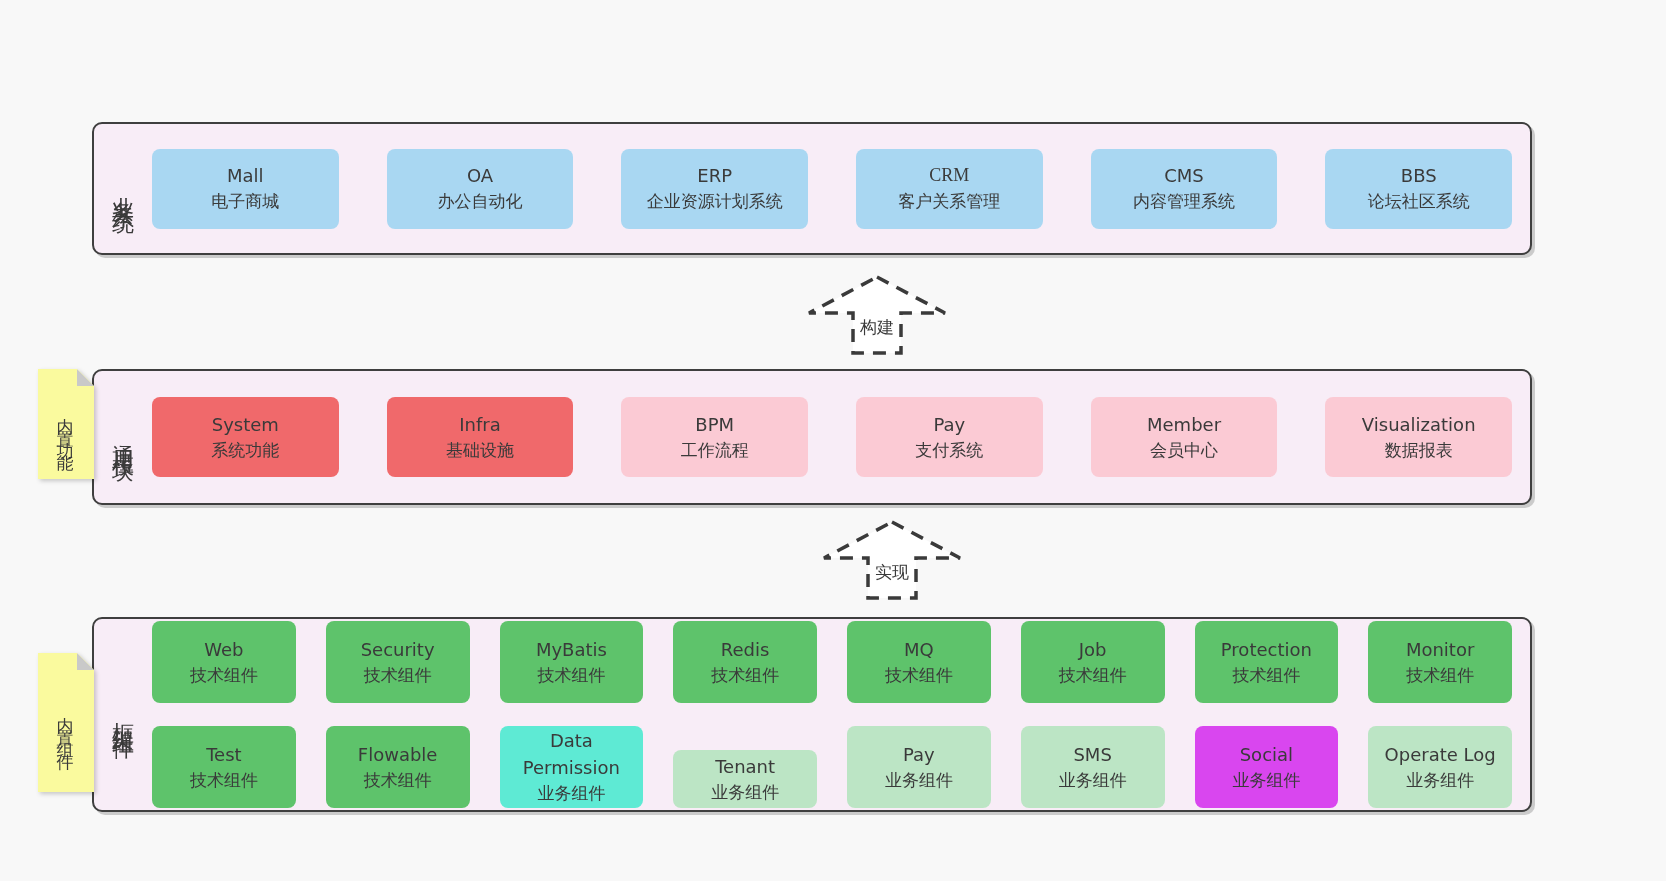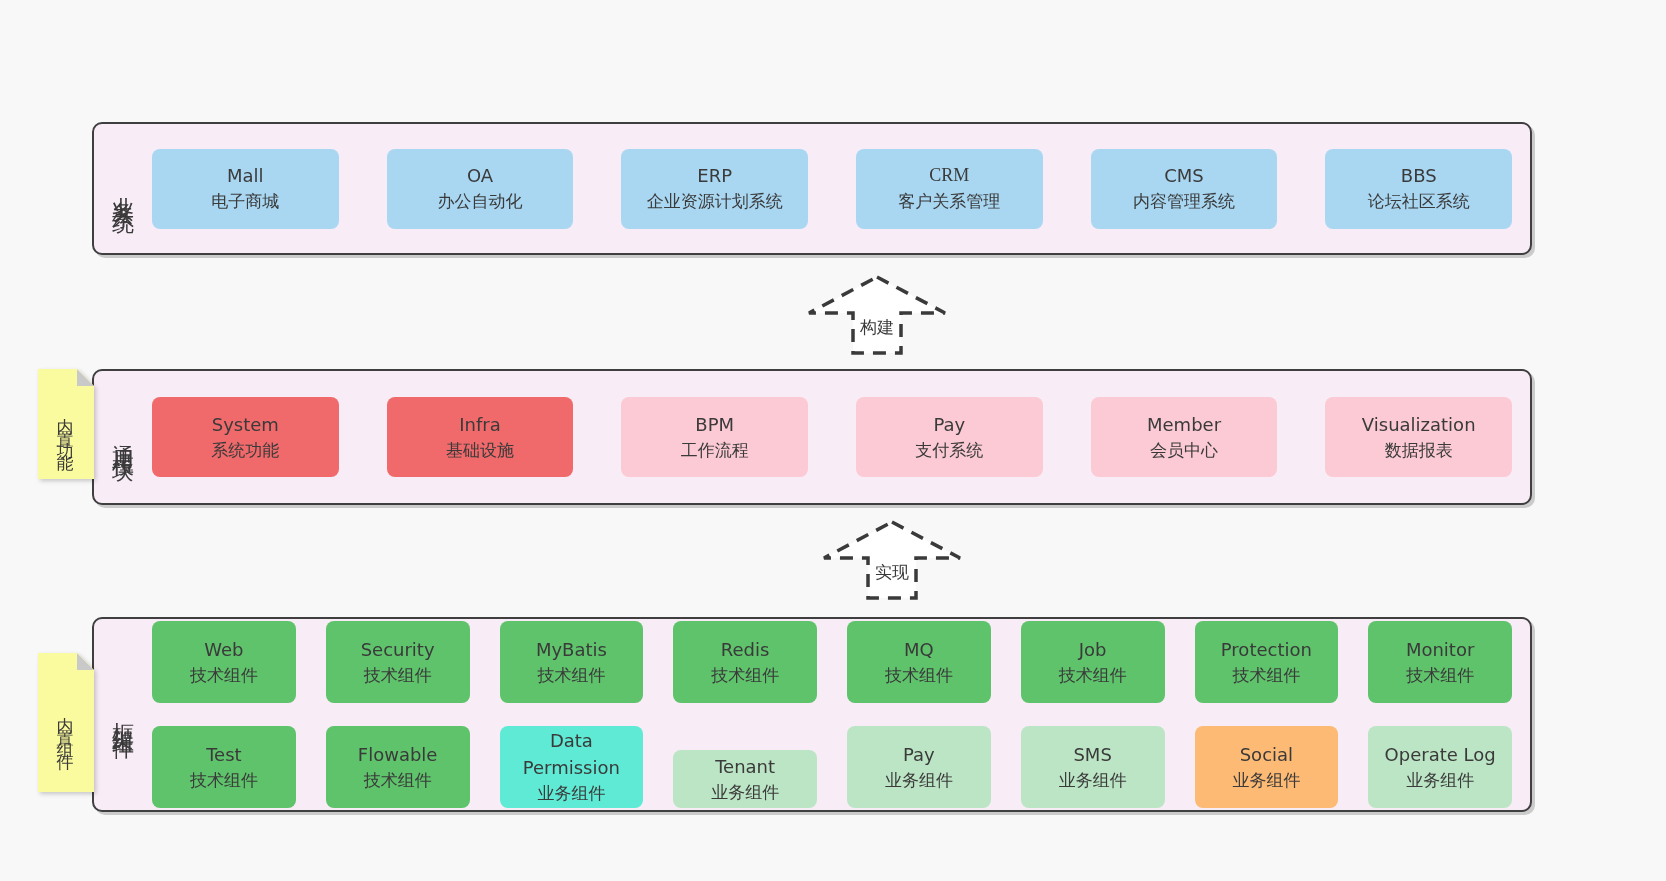--- a/index.html
+++ b/index.html
@@ -217,21 +217,21 @@
             <div class="box-sub">业务组件</div>
           </div>
           <div class="box" style="background: rgb(188, 229, 197);">
             <div class="box-title">Pay</div>
             <div class="box-sub">业务组件</div>
           </div>
           <div class="box" style="background: rgb(188, 229, 197);">
             <div class="box-title">SMS</div>
             <div class="box-sub">业务组件</div>
           </div>
-          <div class="box" style="background: #fdba74;">
+          <div class="box" style="background: #d946ef;">
             <div class="box-title">Social</div>
             <div class="box-sub">业务组件</div>
           </div>
           <div class="box" style="background: rgb(188, 229, 197);">
             <div class="box-title">Operate Log</div>
             <div class="box-sub">业务组件</div>
           </div>
         </div>
     </div>
   </section>

